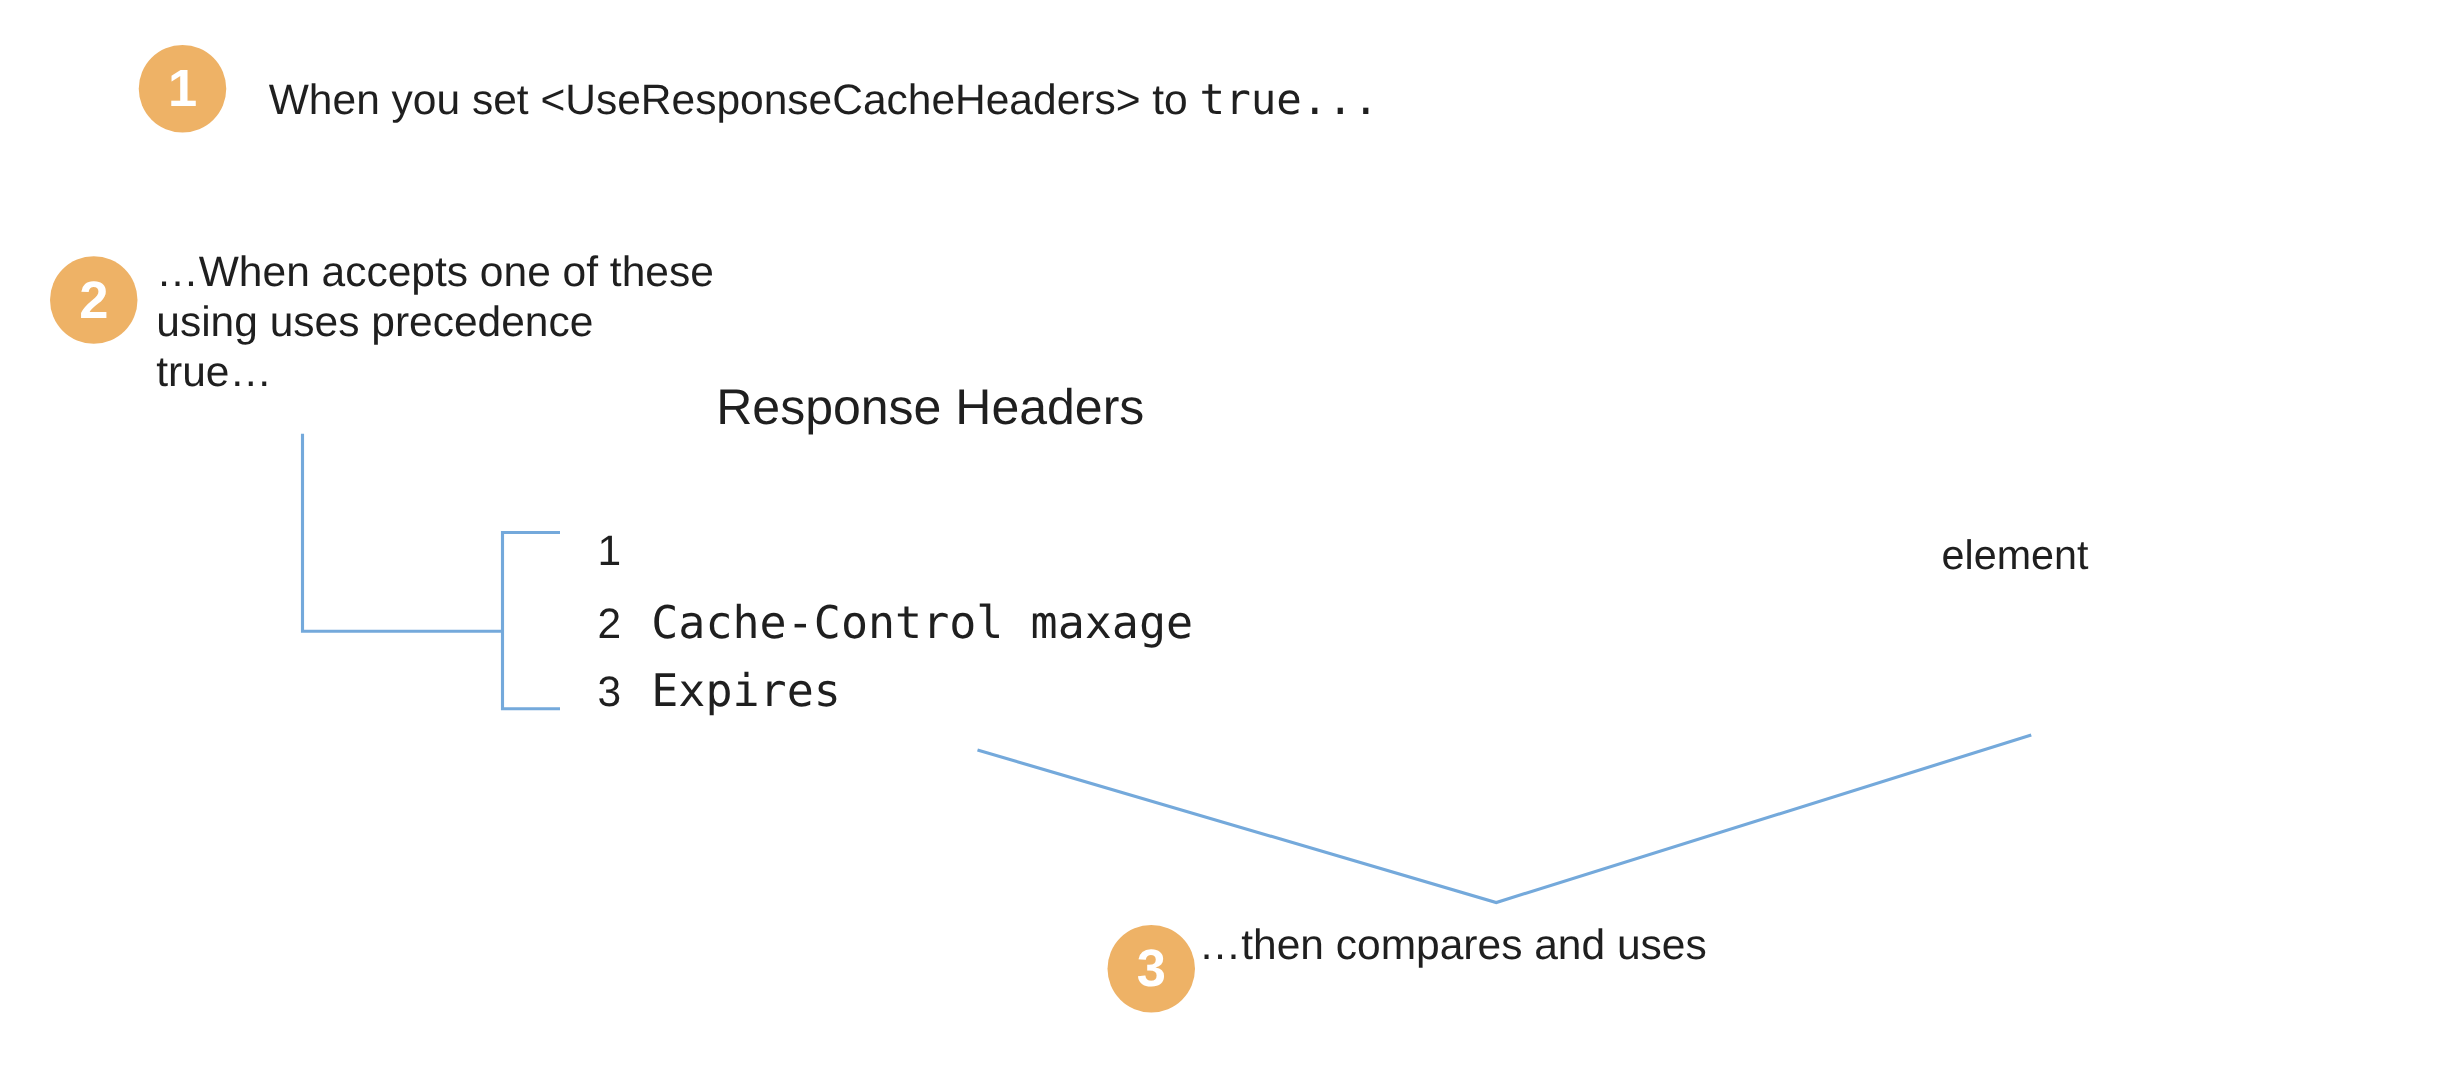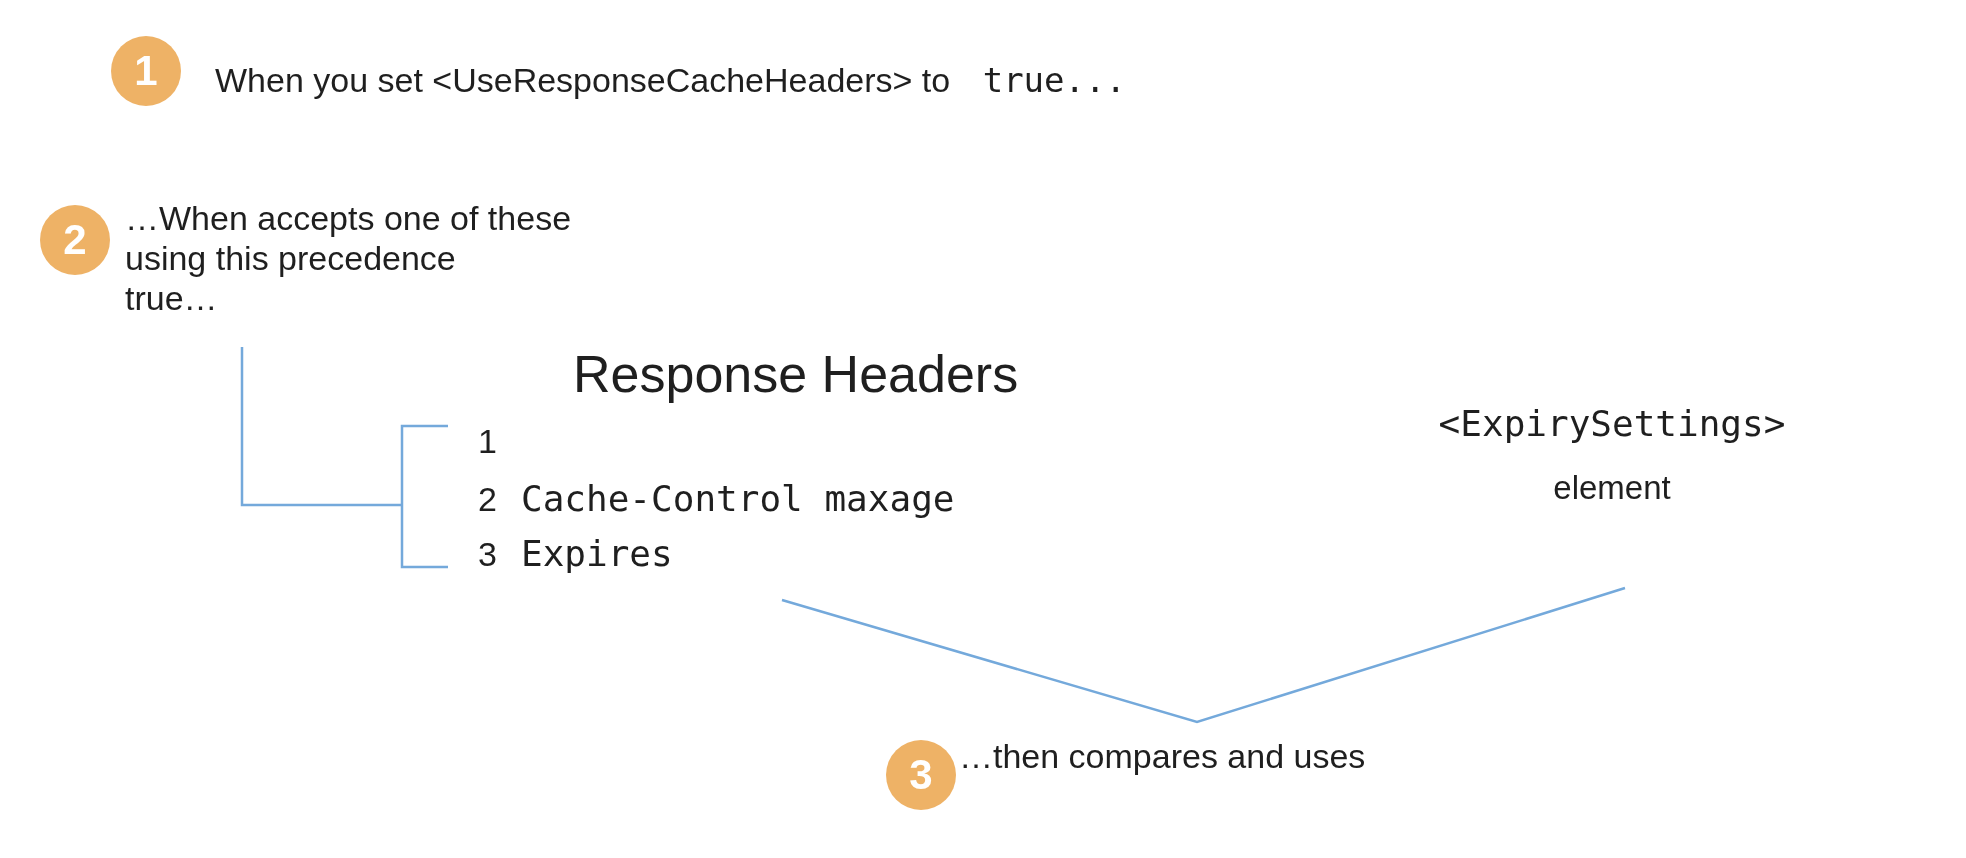--- a/index.html
+++ b/index.html
@@ -29,30 +29,29 @@
     display: flex;
     align-items: center;
     justify-content: center;
     font-size: 42px;
     font-weight: 700;
     line-height: 1;
   }
   .mono { font-family: "DejaVu Sans Mono", monospace; }
   .step-text { position: absolute; font-size: 34px; line-height: 40px; white-space: nowrap; }
   .step1-text { left: 215px; top: 60px; }
-  .step1-text .code { font-family: "DejaVu Sans Mono", monospace; font-size: 34px; margin-left: 23px; }
+  .step1-text .code { font-family: "DejaVu Sans Mono", monospace; font-size: 34px; }
   .step2-text { left: 125px; top: 198px; }
   .heading {
     position: absolute;
     top: 304px;
     width: 420px;
-    text-align: center;
-    font-size: 52px;
+    text-align: left;
+    font-size: 40px;
     white-space: nowrap;
-    margin-top: 40px;
   }
   .heading-rh { left: 573px; }
   .heading-pc { left: 1404px; }
   .list-row {
     position: absolute;
     left: 440px;
     height: 48px;
     display: flex;
     align-items: baseline;
     white-space: nowrap;
@@ -113,40 +112,39 @@
   </div>
   <div class="step-text step1-text">
     <span>When you set &lt;UseResponseCacheHeaders&gt; to </span><span class="code">true...</span>
   </div>
 
   <div class="badge" style="left:40px; top:205px;">
     <span>2</span>
   </div>
   <div class="step-text step2-text">
     <div>…When accepts one of these</div>
-    <div>using this precedence</div>
+    <div>using uses precedence</div>
     <div>true…</div>
   </div>
 
   <div class="heading heading-rh">Response Headers</div>
 
   <div class="list-row" style="top:422px;">
     <span class="rank">1</span>
   </div>
   <div class="list-row" style="top:478px;">
     <span class="rank">2</span>
     <span class="mono item-value">Cache-Control maxage</span>
   </div>
   <div class="list-row" style="top:533px;">
     <span class="rank">3</span>
     <span class="mono item-value">Expires</span>
   </div>
 
   <div class="expiry-block">
-    <div class="mono expiry-code">&lt;ExpirySettings&gt;</div>
     <div class="expiry-label">element</div>
   </div>
 
   <div class="badge" style="left:886px; top:740px;">
     <span>3</span>
   </div>
   <div class="step3-text">
     <div>…then compares and uses</div>
   </div>
 

